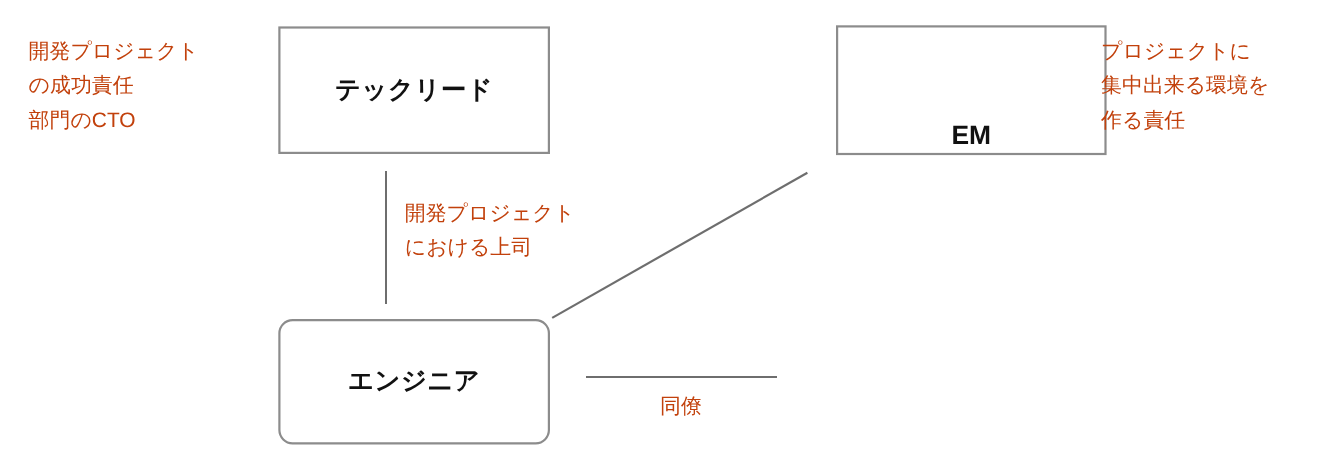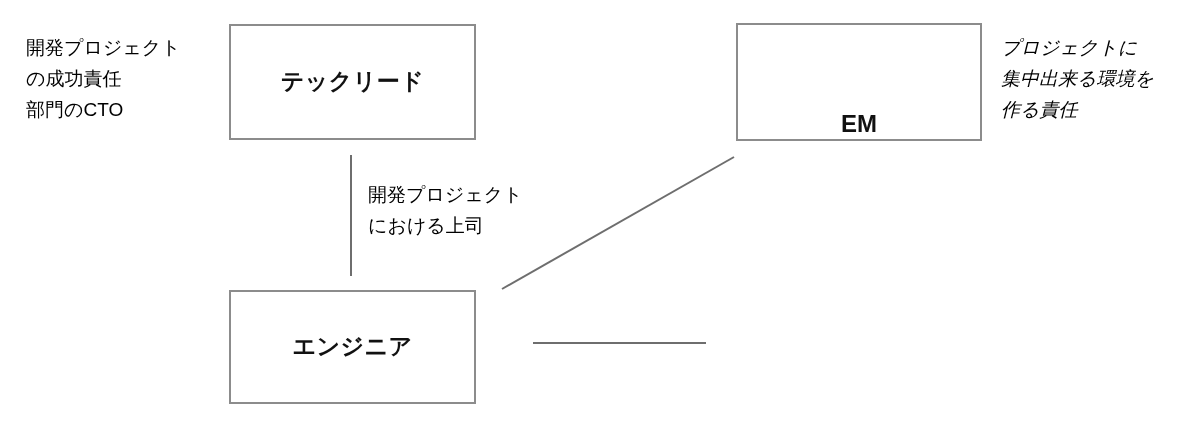--- a/index.html
+++ b/index.html
@@ -34,60 +34,60 @@
 
   
   .role-box {
     position: absolute;
     box-sizing: border-box;
     background: #ffffff;
     border: 2px solid #8c8c8c;
     display: flex;
     align-items: center;
     justify-content: center;
+    margin-left: 24px;
   }
   .role-box-label {
     font-weight: bold;
     font-size: 23px;
     line-height: 1.2;
     letter-spacing: 0.5px;
     color: #111111;
     white-space: nowrap;
   }
   .role-box-label.latin {
     letter-spacing: 0px;
     font-size: 24px;
   }
 
   #box-tech-lead   { left: 229px; top: 24px;  width: 247px; height: 116px; }
   #box-em          { left: 736px; top: 23px;  width: 246px; height: 118px; align-items: flex-end; }
-  #box-engineer    { left: 229px; top: 290px; width: 247px; height: 114px; }
+  #box-engineer    { left: 229px; top: 290px; width: 247px; height: 114px; border-radius: 13px; }
   #box-team-member { left: 733px; top: 291px; width: 239px; height: 111px; }
 
   
   .annotation {
     position: absolute;
     font-size: 19px;
     line-height: 1.62;
-    color: #000000;
+    color: #c2410c;
     white-space: pre-line;
   }
 
   #note-tech-lead {
     left: 26px;
     top: 33px;
     width: 200px;
     text-align: left;
   }
   #note-em {
     left: 1001px;
     top: 33px;
     width: 190px;
     text-align: left;
-    font-style: italic;
   }
   #label-boss {
     left: 368px;
     top: 180px;
     width: 210px;
   }
   #label-management {
     left: 651px;
     top: 205px;
     width: 220px;
@@ -129,14 +129,15 @@
 部門のCTO</div>
 
   <div class="annotation" id="note-em">プロジェクトに
 集中出来る環境を
 作る責任</div>
 
   <div class="annotation" id="label-boss">開発プロジェクト
 における上司</div>
 
 
+  <div class="annotation" id="label-peer">同僚</div>
 
 </div>
 
 </body></html>

